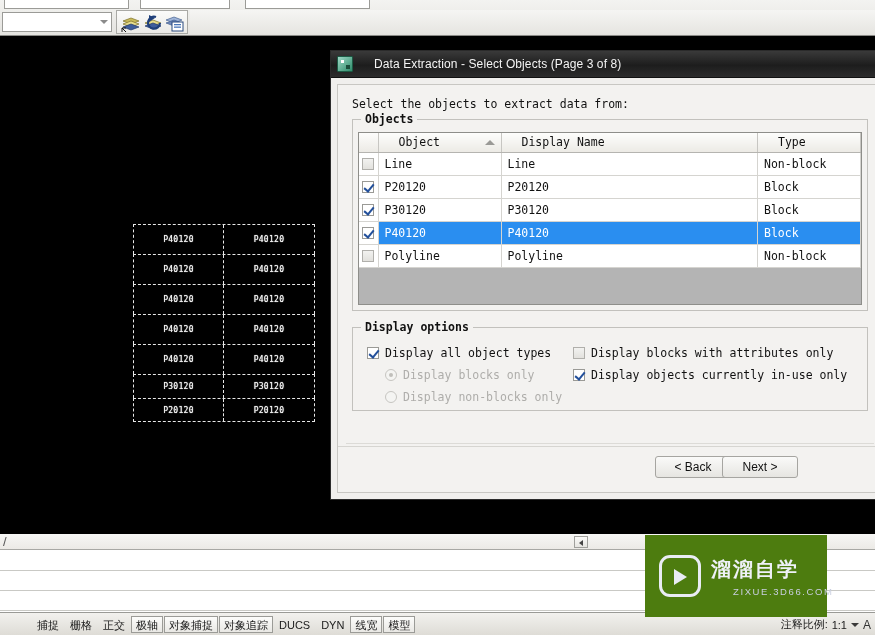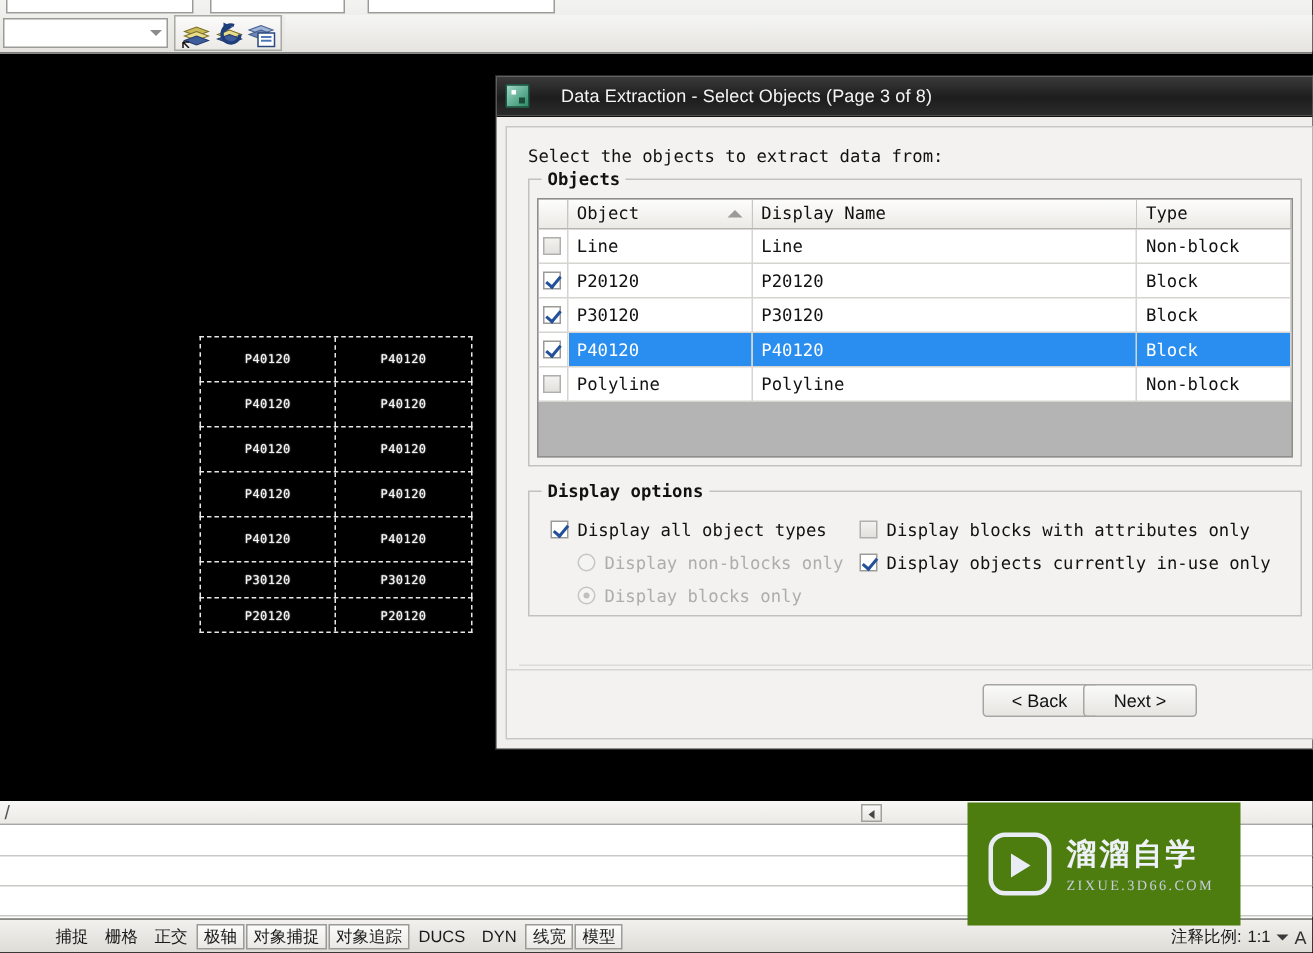--- a/index.html
+++ b/index.html
@@ -207,21 +207,21 @@
     font-size:11.5px;
     background:#fff;
     table-layout:fixed;
   }
   #objects-table thead th {
     height:19px;
     background:linear-gradient(#fdfdfc,#eceae5);
     border-right:1px solid #c7c6c2;
     border-bottom:1px solid #b5b4b0;
     font-weight:normal; text-align:left;
-    padding-left:6px; color:#111;
+    padding-left:20px; color:#111;
     position:relative;
   }
   #objects-table thead th.col-check { width:19px; padding:0; }
   #objects-table thead th.col-object { width:123px; }
   #objects-table thead th.col-display { width:auto; }
   #objects-table thead th.col-type { width:103px; }
   #sort-indicator {
     position:absolute; right:6px; top:7px;
     width:0;height:0;border-left:5px solid transparent;border-right:5px solid transparent;
     border-bottom:5px solid #9a9a96;
@@ -315,21 +315,22 @@
     width:0;height:0;border-top:8px solid transparent;border-bottom:8px solid transparent;
     border-left:13px solid #e9ecf4;
   }
   #wm-text { display:flex; flex-direction:column; gap:3px; }
   #wm-cn {
     color:#eef1f7; font-size:20px; letter-spacing:2px;
     font-family:"DejaVu Sans", sans-serif; font-weight:bold;
   }
   #wm-en {
     color:#c9cfe0; font-size:9.5px; letter-spacing:1.6px;
-    font-family:Liberation Serif, serif;
+    font-family:Liberation Sans, sans-serif;
+    margin-left:22px;
   }
 </style>
 </head>
 <body>
 
 <div id="toolbar-strip">
   <div class="combo-stub" id="combo-a"></div>
   <div class="combo-stub" id="combo-b"></div>
   <div class="combo-stub" id="combo-c"></div>
 
@@ -498,26 +499,26 @@
       <div class="groupbox" id="display-options-group">
         <div class="gb-title">Display options</div>
         <div id="display-options-body">
 
           <div class="opt-col-left">
             <div class="opt-row">
               <span class="cbox on"></span>
               <span>Display all object types</span>
             </div>
             <div class="opt-row indent disabled">
+              <span class="radio sel"></span>
+              <span>Display blocks only</span>
+            </div>
+            <div class="opt-row indent disabled">
               <span class="radio"></span>
               <span>Display non-blocks only</span>
-            </div>
-            <div class="opt-row indent disabled">
-              <span class="radio sel"></span>
-              <span>Display blocks only</span>
             </div>
           </div>
 
           <div class="opt-col-right">
             <div class="opt-row">
               <span class="cbox off"></span>
               <span>Display blocks with attributes only</span>
             </div>
             <div class="opt-row">
               <span class="cbox on"></span>

